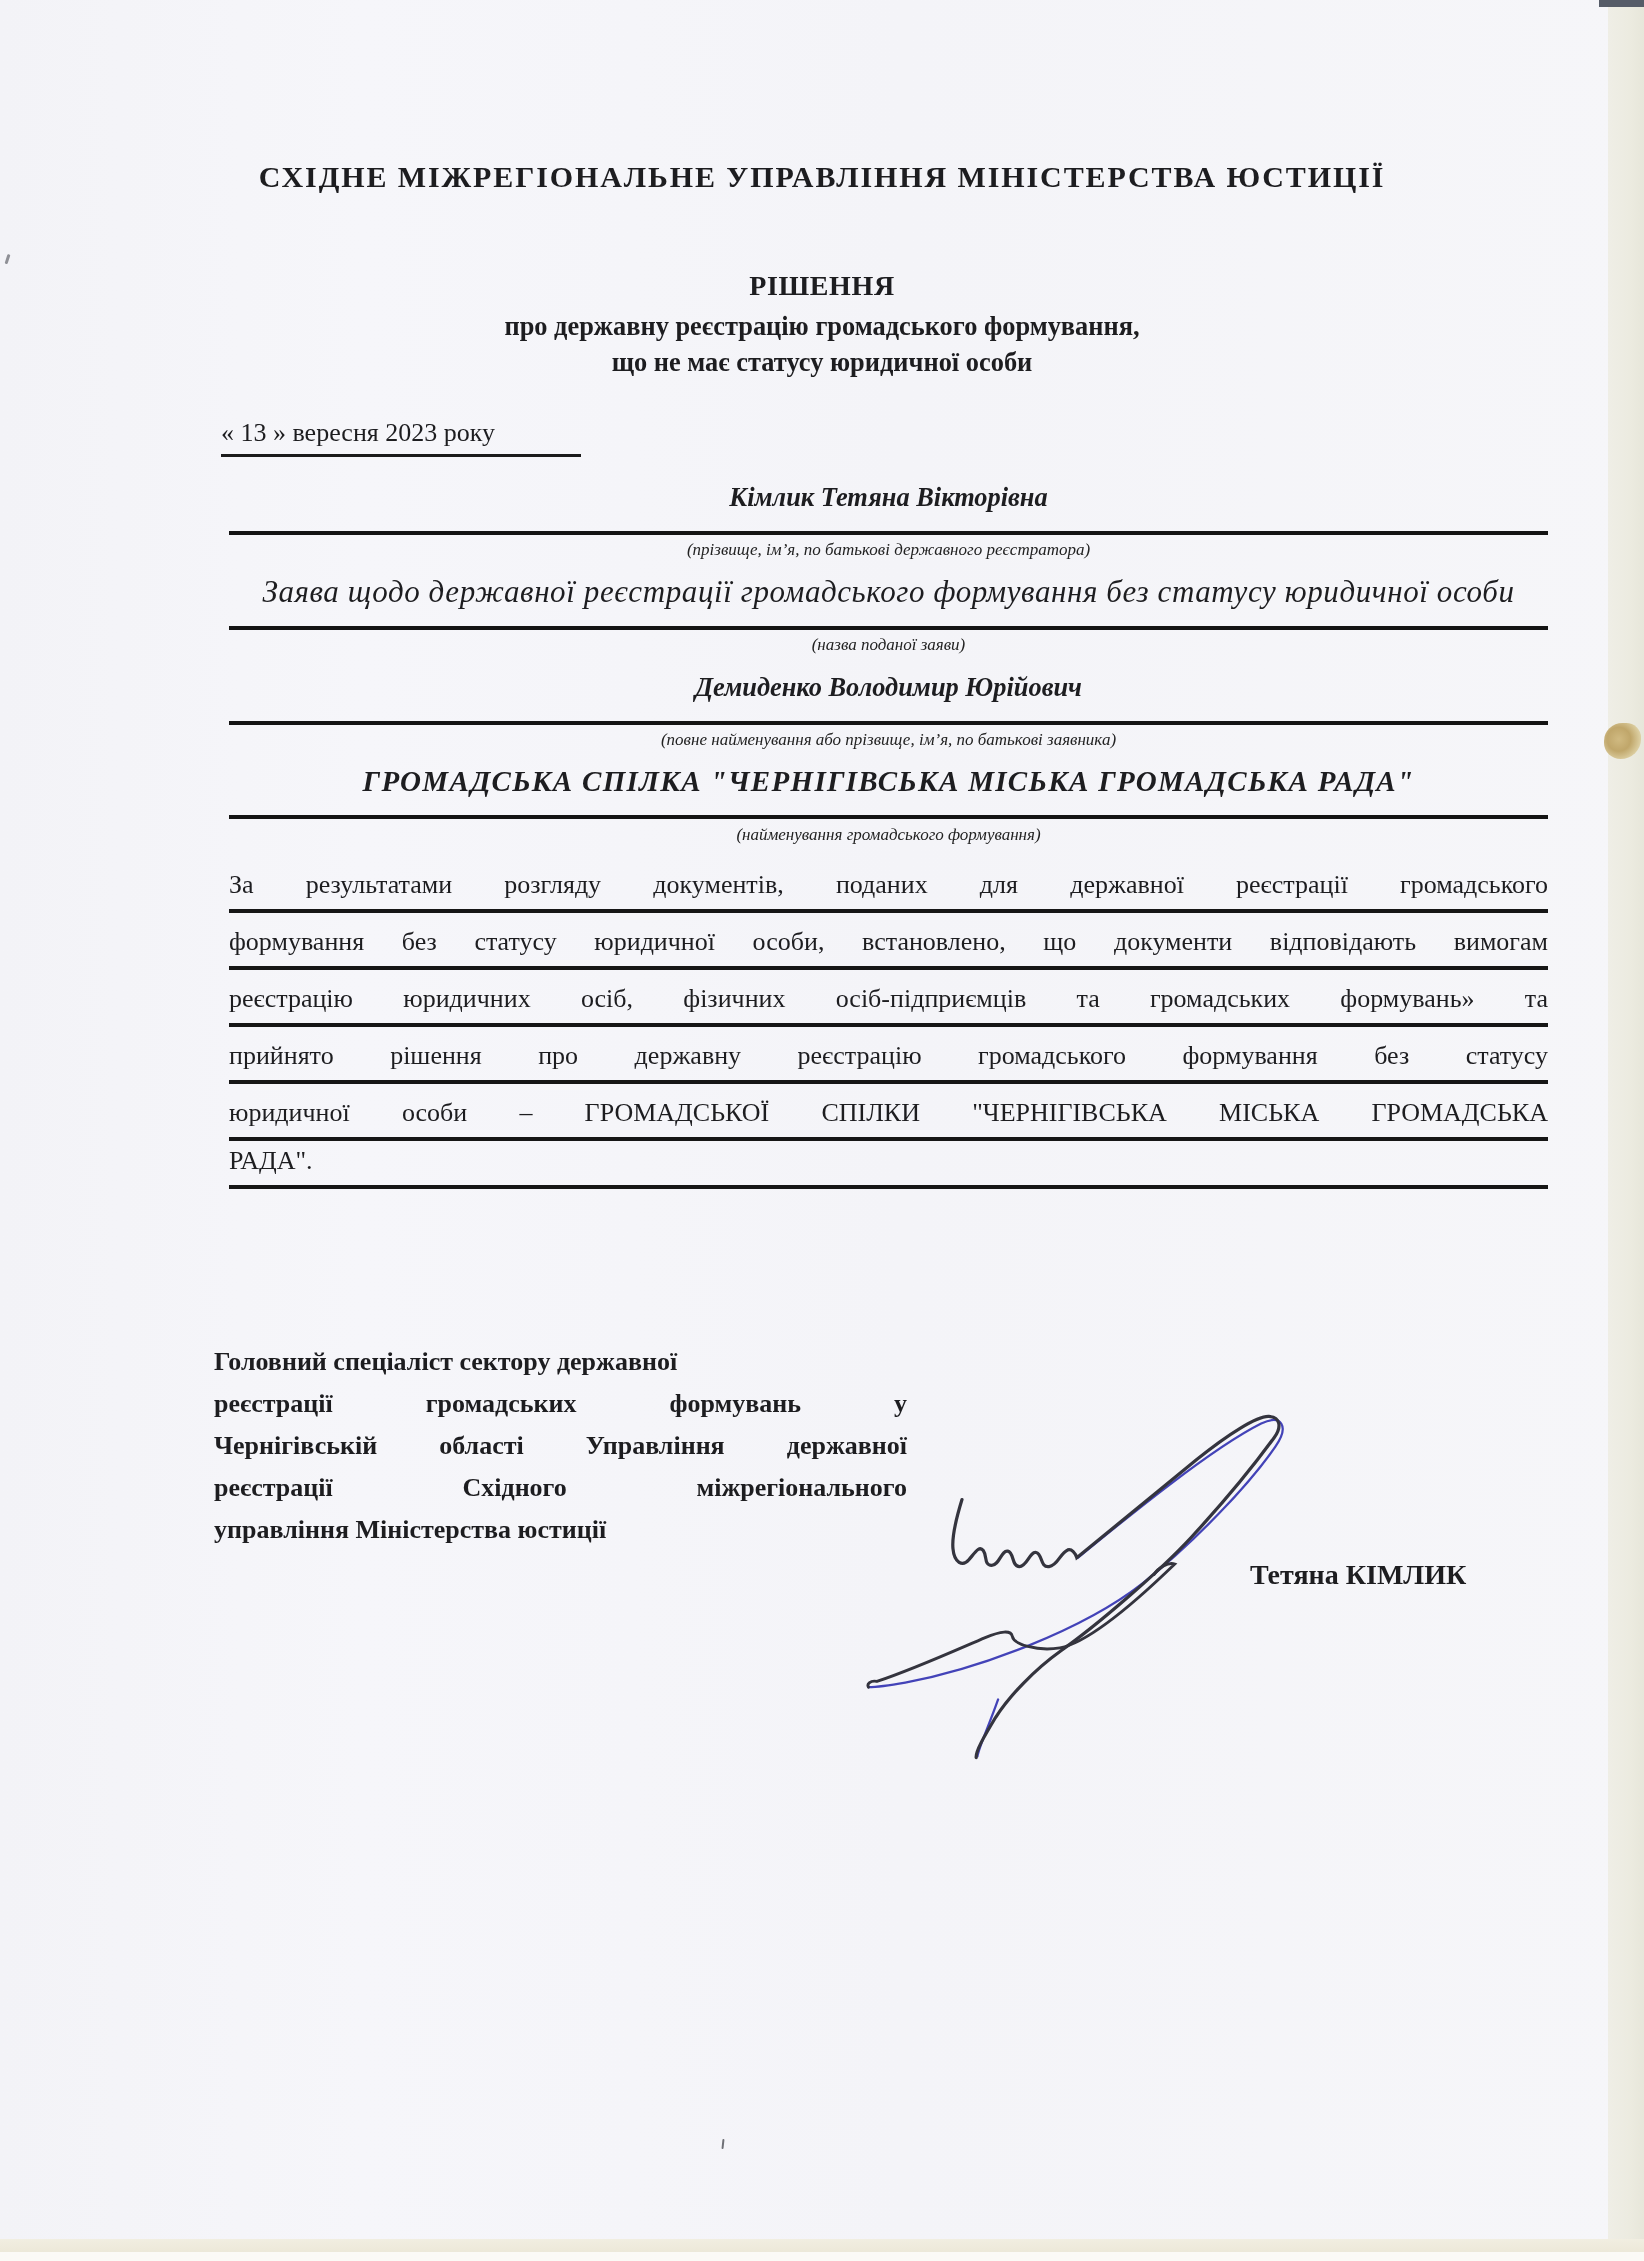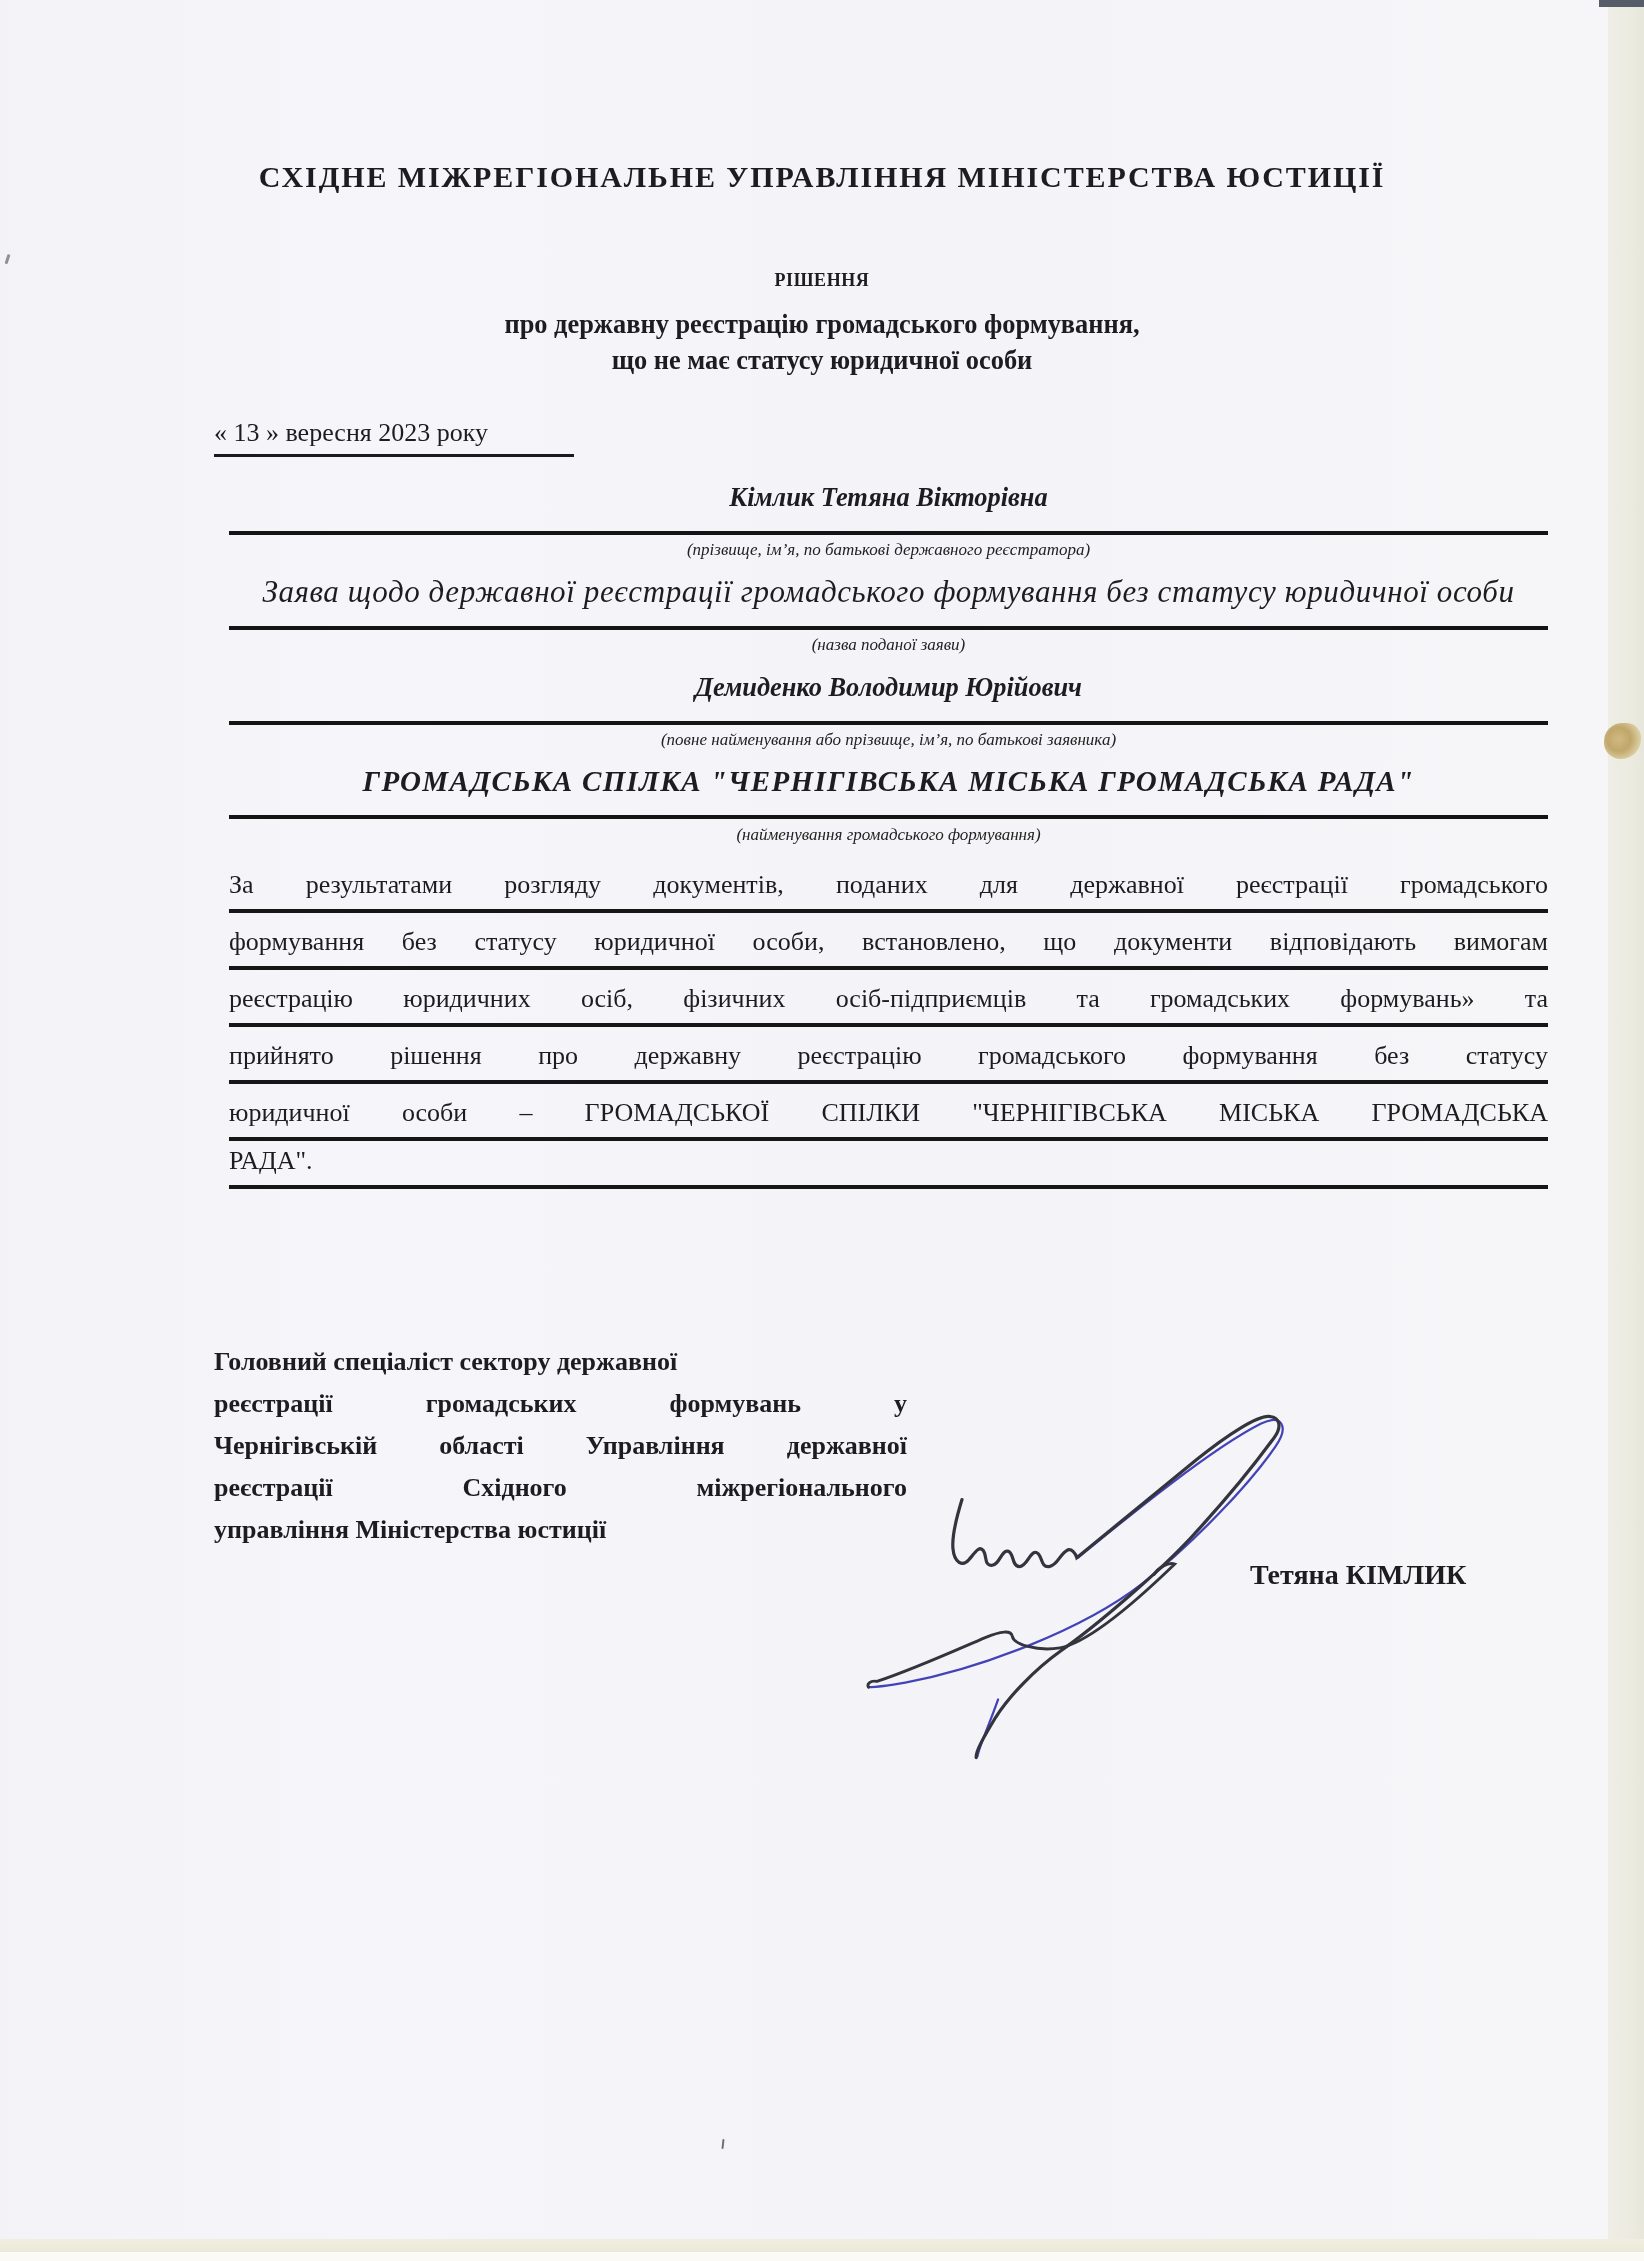--- a/index.html
+++ b/index.html
@@ -20,24 +20,24 @@
   .scan-bottom-white{position:absolute;top:2252px;left:0;width:1644px;height:9px;background:#fbfaf6;}
   .stain{position:absolute;top:723px;left:1604px;width:37px;height:36px;border-radius:50% 40% 55% 45%;
     background:radial-gradient(circle at 40% 45%, #cbb170 0%, #b89a55 40%, #d8c793 70%, rgba(216,199,147,0) 100%);
     opacity:.85;}
   .speck1{position:absolute;top:254px;left:5.8px;width:2.6px;height:10.3px;background:#8f9096;transform:rotate(18deg);border-radius:1.3px;}
   .speck2{position:absolute;top:2139px;left:722px;width:1.9px;height:9.7px;background:#6f7076;transform:rotate(6deg);border-radius:1.3px;}
 
   .org-title{position:absolute;top:160px;left:0;width:1644px;text-align:center;
     font-weight:bold;font-size:30px;letter-spacing:1.9px;}
   .heading{position:absolute;top:270px;left:0;width:1644px;text-align:center;font-weight:bold;}
-  .h-main{font-size:18px;letter-spacing:0.6px;margin-bottom:15px;}
+  .h-main{font-size:28px;letter-spacing:0.6px;margin-bottom:6px;}
   .h-sub{font-size:26.4px;line-height:36px;}
 
-  .date-line{position:absolute;top:418px;left:214px;width:360px;
+  .date-line{position:absolute;top:418px;left:221px;width:360px;
     font-size:26px;padding-bottom:6.4px;border-bottom:3.2px solid #1b1b1b;white-space:nowrap;}
 
   .fields{position:absolute;top:480px;left:229px;width:1319px;}
   .field{margin-bottom:14px;}
   .fv{text-align:center;font-size:26.4px;line-height:34px;padding-bottom:17px;
     border-bottom:4.5px solid #141414;white-space:nowrap;}
   .bold-it{font-weight:bold;font-style:italic;}
   .it{font-style:italic;}
   .f2 .fv{font-size:31px;letter-spacing:0.6px;}
   .f4 .fv{font-size:29px;letter-spacing:1.3px;}

